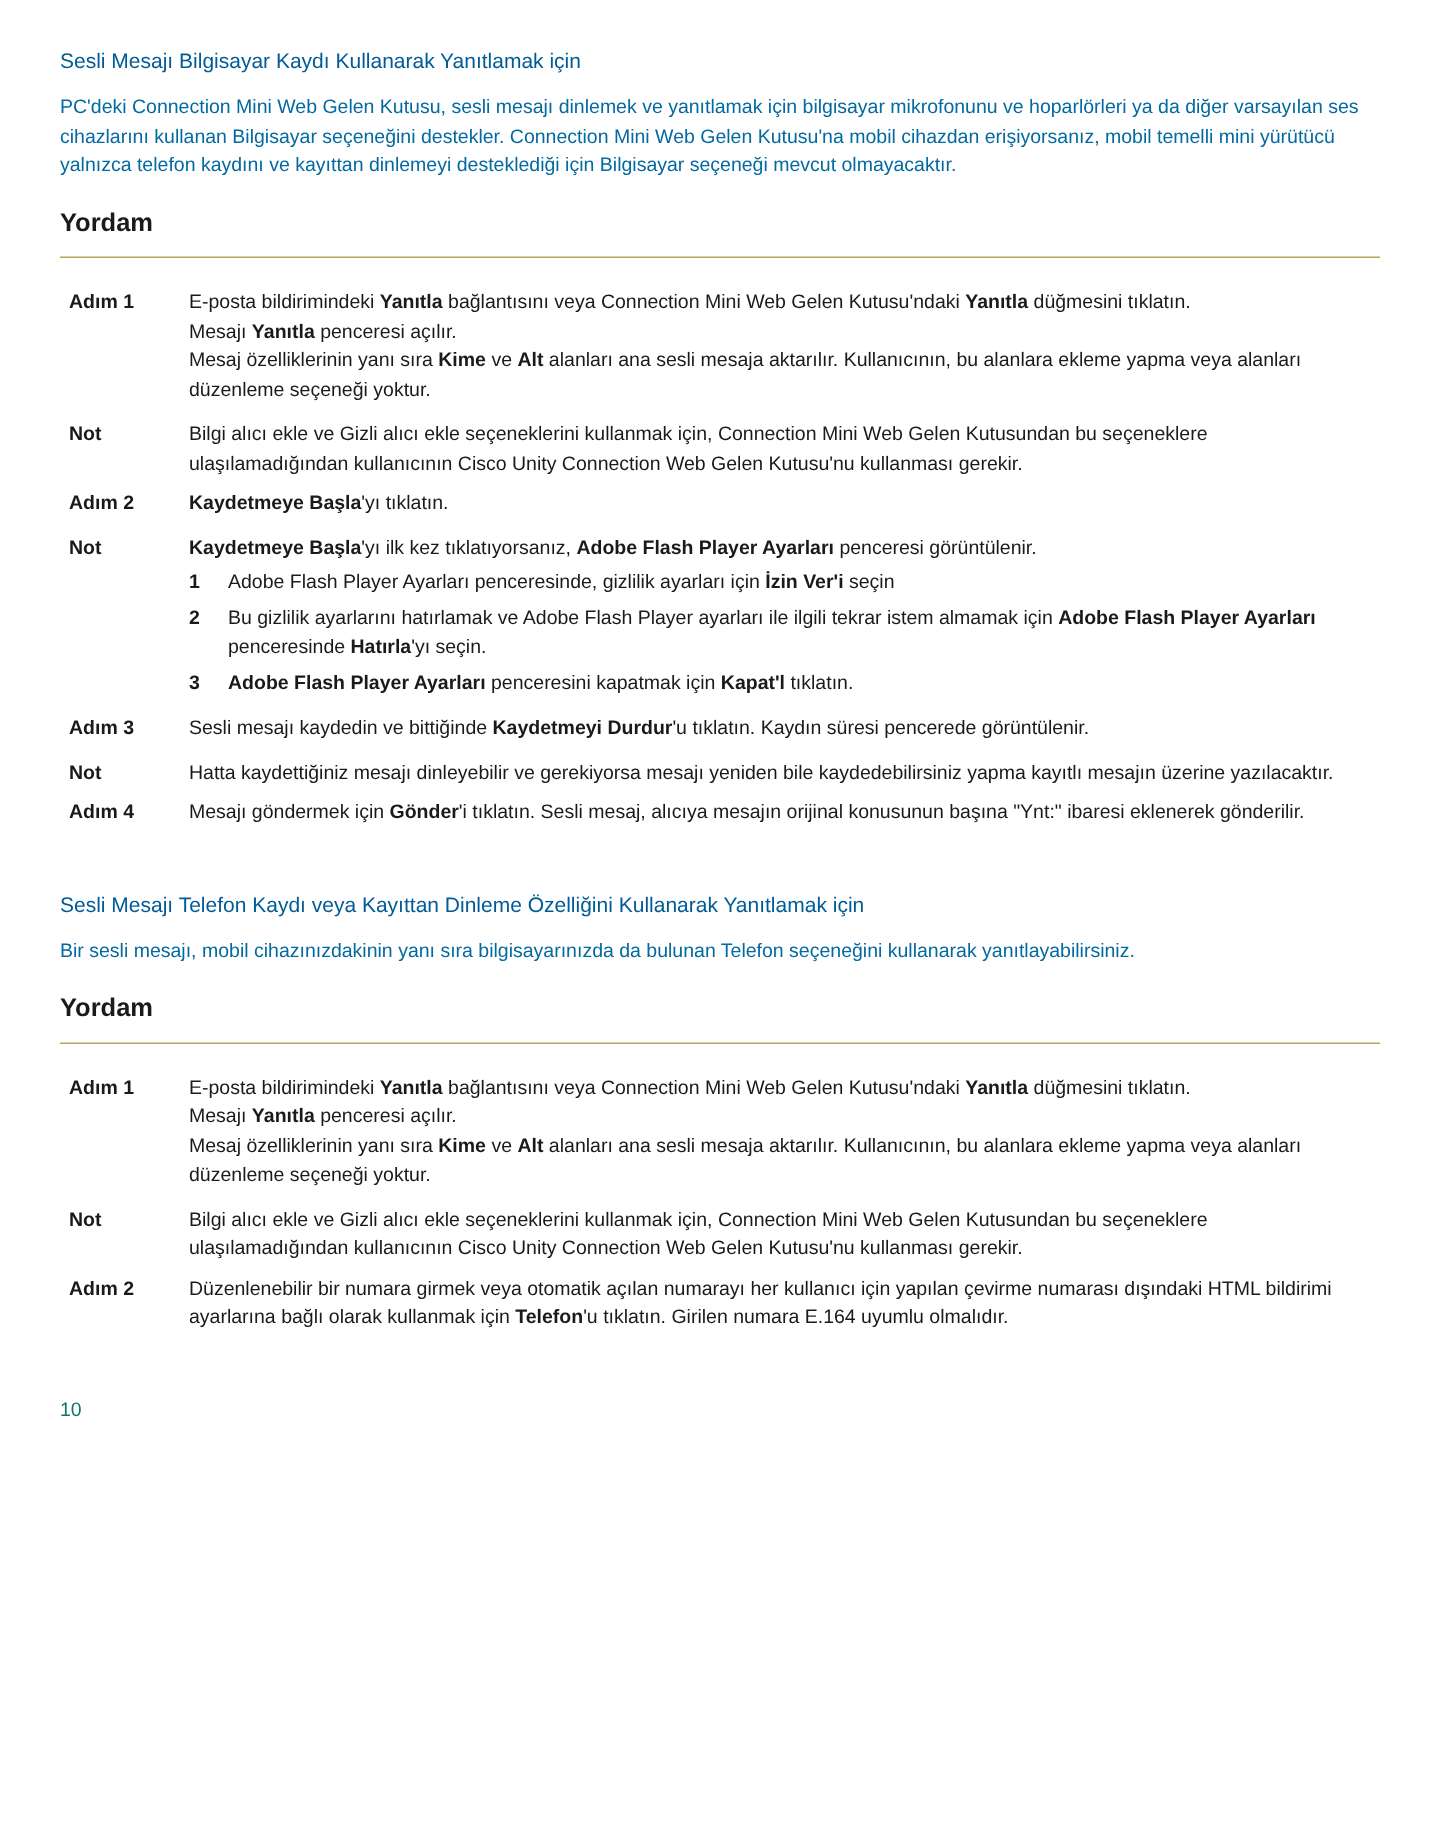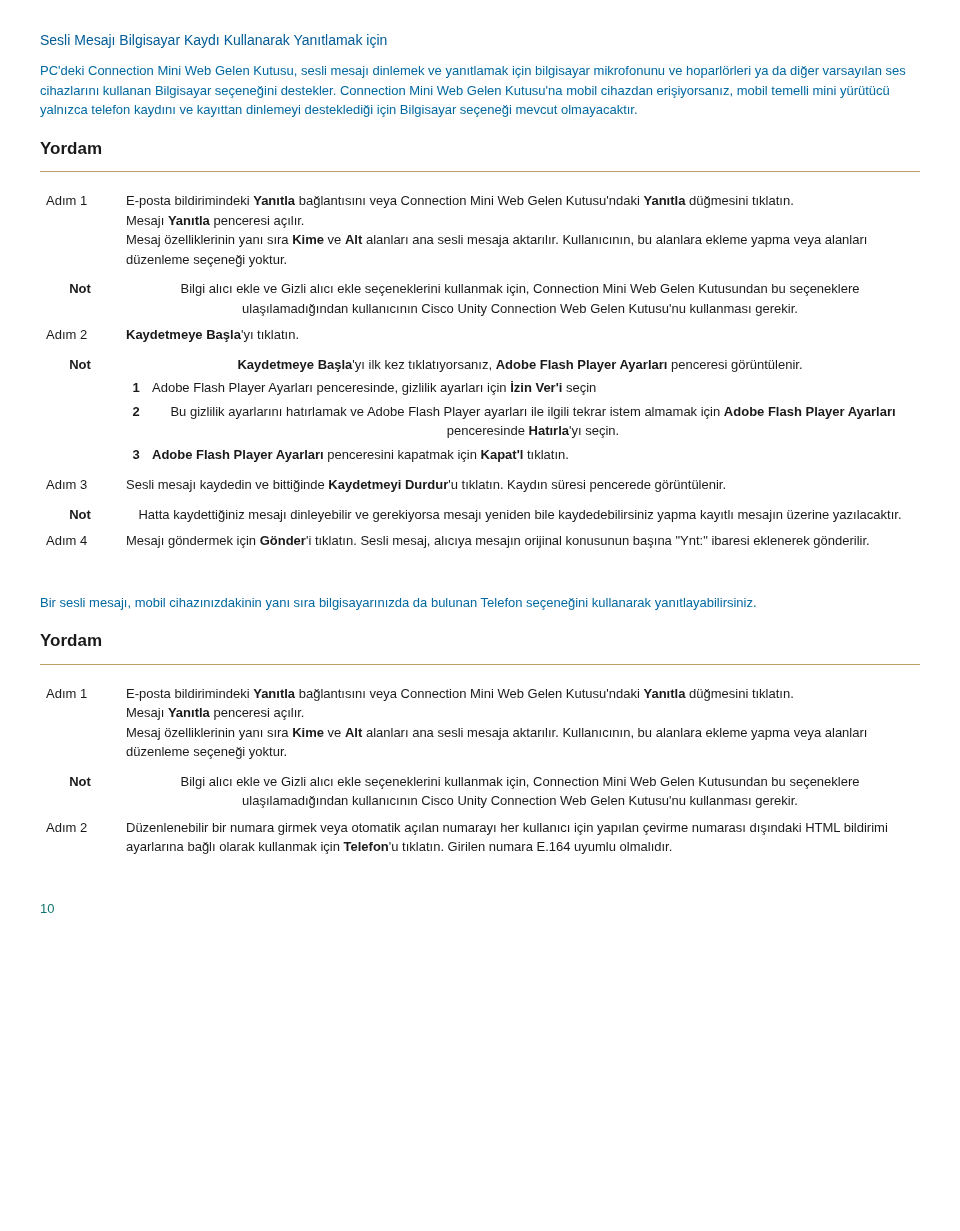--- a/index.html
+++ b/index.html
@@ -37,21 +37,21 @@
     .steps-table {
       width: 100%;
       border-collapse: collapse;
     }
     .steps-table td {
       vertical-align: top;
       padding: 3px 6px 6px 6px;
       font-size: 13px;
     }
     .step-label {
-      font-weight: normal;
+      font-weight: bold;
       white-space: nowrap;
       padding-right: 10px;
       min-width: 60px;
       margin-left: 33px;
     }
     .note-label {
       font-weight: bold;
       white-space: nowrap;
       padding-left: 40px;
       padding-right: 10px;
@@ -84,21 +84,20 @@
       margin-top: 36px;
     }
     .page-number {
       margin-top: 36px;
       font-size: 13px;
       color: #0f766e;
     }
     .note-row td {
       padding-top: 4px;
       padding-bottom: 4px;
-      text-align: center;
     }
   </style>
 </head>
 <body>
 
 <h1 class="section-title">Sesli Mesajı Bilgisayar Kaydı Kullanarak Yanıtlamak için</h1>
 <p class="intro-text">PC'deki Connection Mini Web Gelen Kutusu, sesli mesajı dinlemek ve yanıtlamak için bilgisayar mikrofonunu ve hoparlörleri ya da diğer varsayılan ses cihazlarını kullanan Bilgisayar seçeneğini destekler. Connection Mini Web Gelen Kutusu'na mobil cihazdan erişiyorsanız, mobil temelli mini yürütücü yalnızca telefon kaydını ve kayıttan dinlemeyi desteklediği için Bilgisayar seçeneği mevcut olmayacaktır.</p>
 
 <p class="yordam-label">Yordam</p>
 <hr class="divider">
@@ -167,20 +166,21 @@
     <tr>
       <td class="step-label">Adım 4</td>
       <td class="step-content">
         <span>Mesajı göndermek için <b>Gönder</b>'i tıklatın. Sesli mesaj, alıcıya mesajın orijinal konusunun başına "Ynt:" ibaresi eklenerek gönderilir.</span>
       </td>
     </tr>
   </tbody>
 </table>
 
 <div class="section-gap">
+  <h1 class="section-title">Sesli Mesajı Telefon Kaydı veya Kayıttan Dinleme Özelliğini Kullanarak Yanıtlamak için</h1>
   <p class="intro-text">Bir sesli mesajı, mobil cihazınızdakinin yanı sıra bilgisayarınızda da bulunan Telefon seçeneğini kullanarak yanıtlayabilirsiniz.</p>
 
   <p class="yordam-label">Yordam</p>
   <hr class="divider">
 
   <table class="steps-table">
     <tbody>
 
       <tr>
         <td class="step-label">Adım 1</td>

